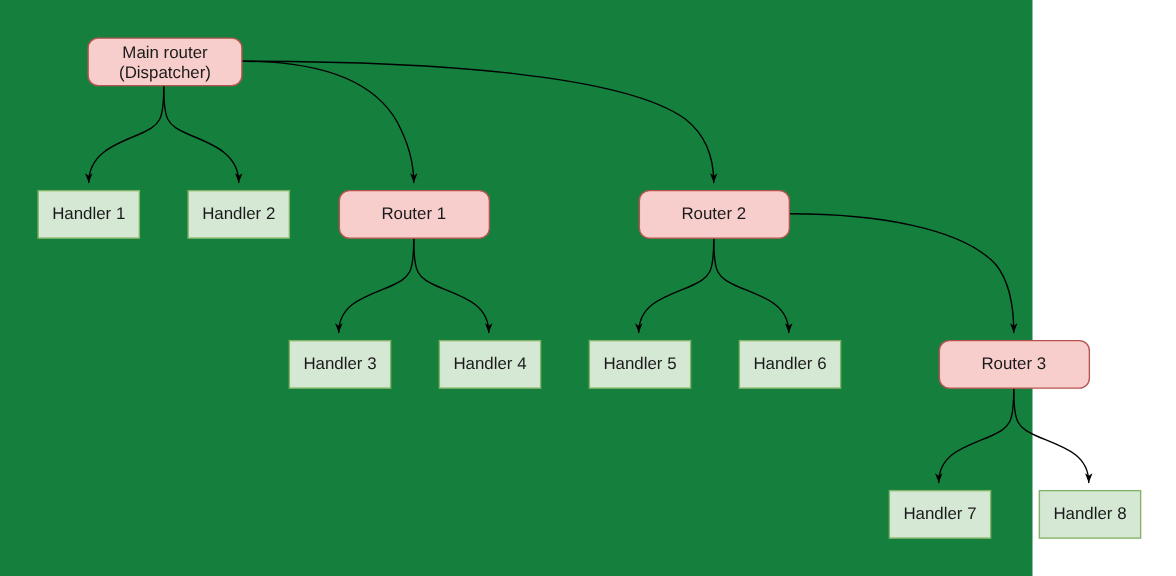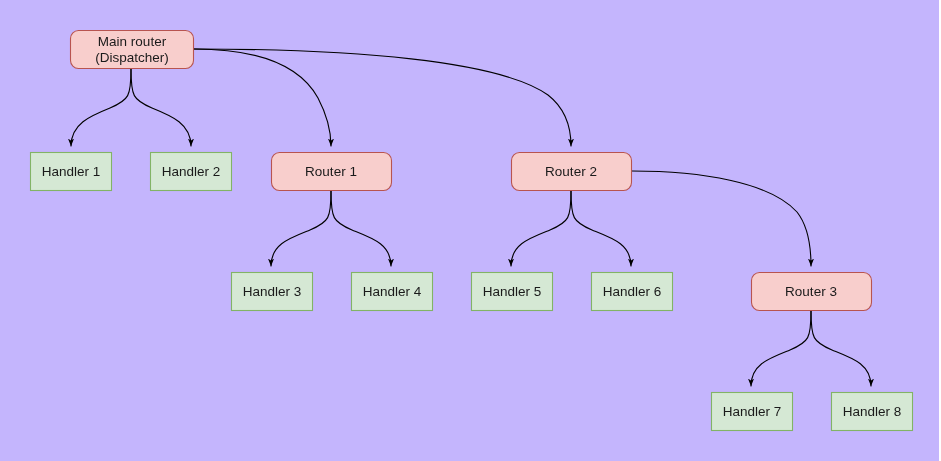--- a/index.html
+++ b/index.html
@@ -8,23 +8,23 @@
     background: #ffffff;
   }
   body {
     width: 941px;
     height: 461px;
     font-family: "Liberation Sans", sans-serif;
     overflow: hidden;
   }
   #diagram-canvas {
     position: relative;
-    width: 939px;
+    width: 826px;
     height: 461px;
-    background: #c4b5fd;
+    background: #15803d;
   }
   svg#diagram-svg {
     position: absolute;
     left: 0;
     top: 0;
     width: 941px;
     height: 461px;
     display: block;
   }
   .edge-path {

